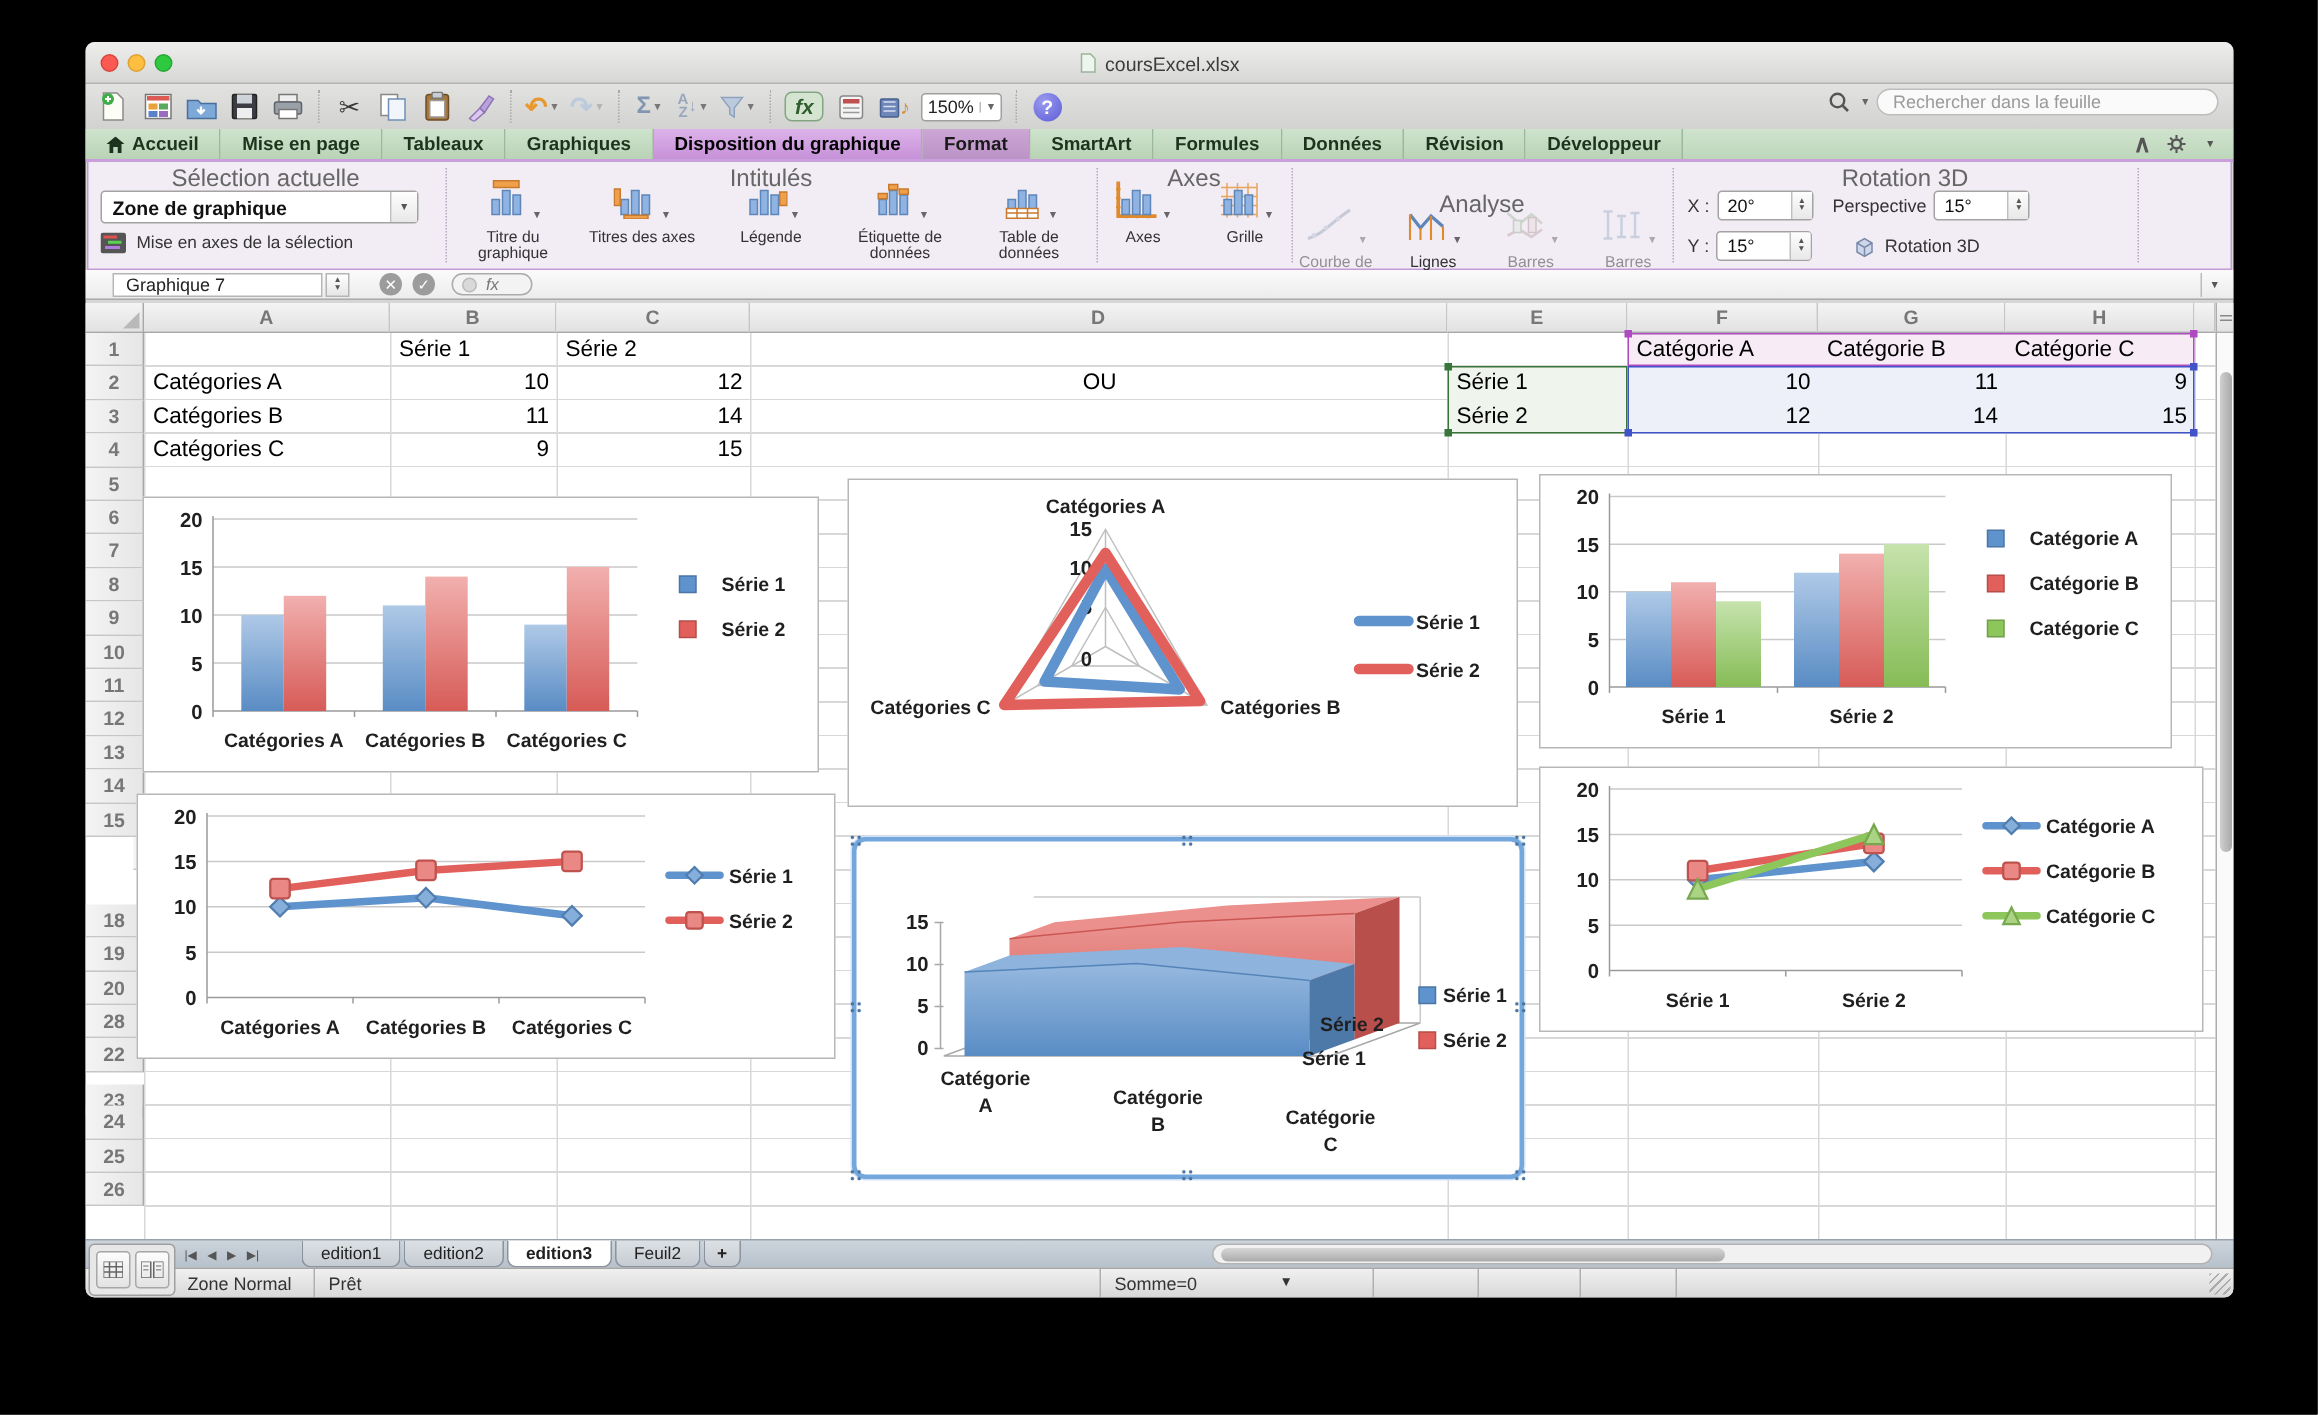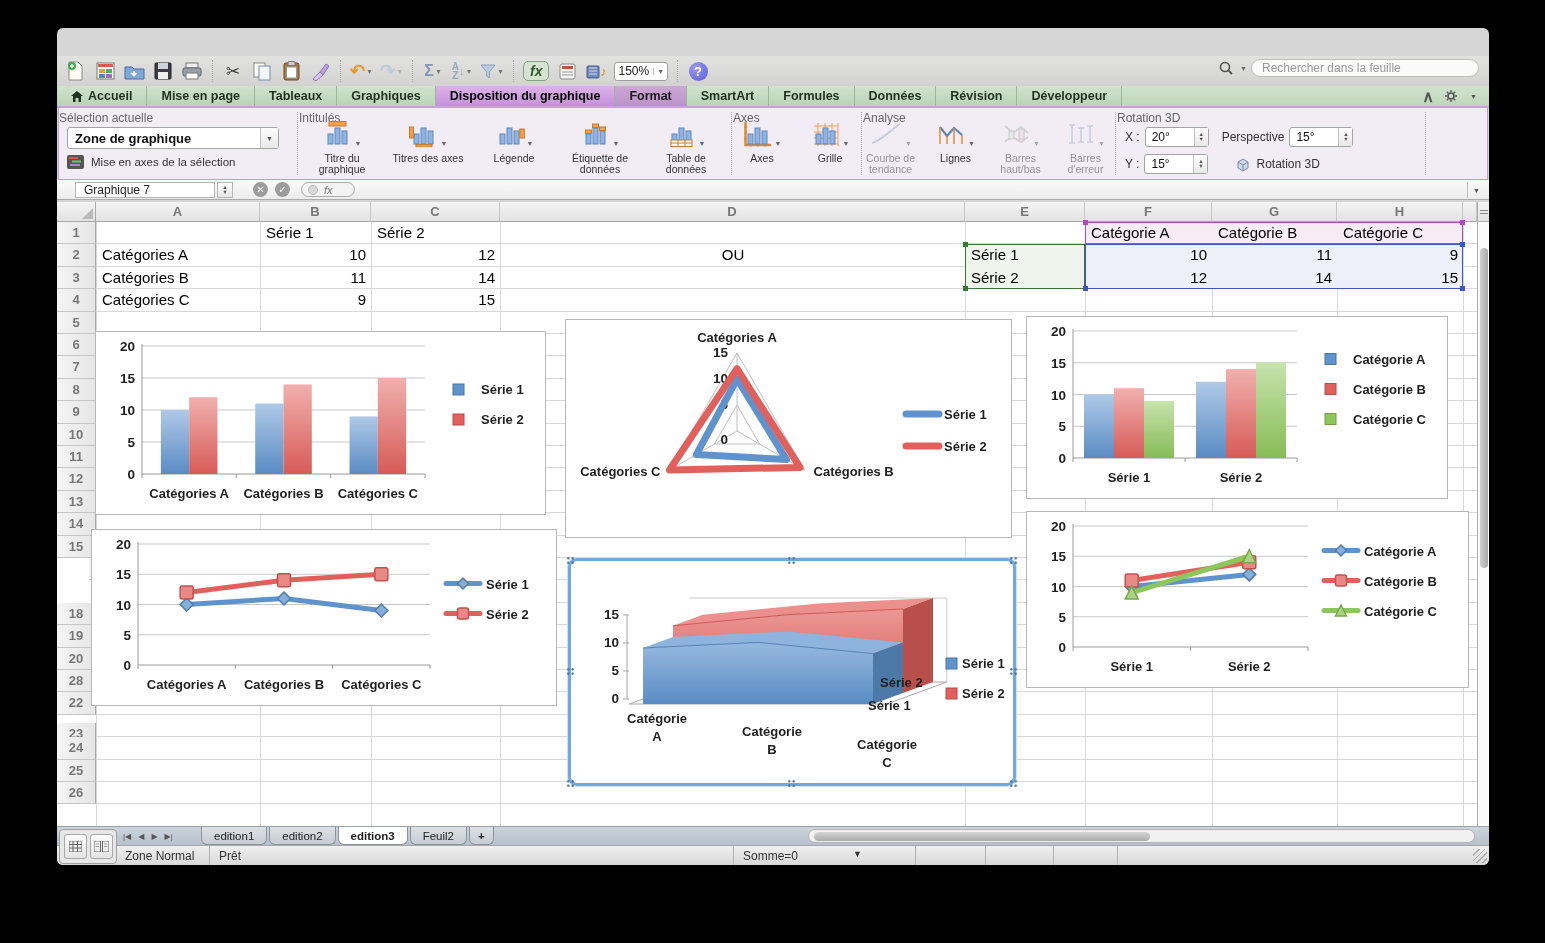--- a/index.html
+++ b/index.html
@@ -29,21 +29,21 @@
   
   .tabbar{position:absolute;left:0;top:58px;right:0;height:22px;background:linear-gradient(#cfe3cd,#bed7bb);border-bottom:2px solid #c9a0dc;display:flex;}
   .tab{height:100%;display:flex;align-items:center;gap:5px;padding:0 14px;font-size:12.5px;font-weight:700;color:#1e331e;background:linear-gradient(#cfe3cd,#b9d3b6);border-right:1px solid #9cb89a;cursor:default;white-space:nowrap;}
   .tab.purple-active{background:linear-gradient(#ddb2ea,#c691d8);color:#000;}
   .tab.purple{background:linear-gradient(#cda7d6,#bb92c6);color:#1a1a1a;}
   .tabbar-right{margin-left:auto;display:flex;align-items:center;gap:10px;padding-right:12px;color:#555;}
   
   .ribbon{position:absolute;left:1px;top:80px;width:1430px;height:72px;background:#f2ecf5;border:1px solid #c49bd4;border-top:none;}
   .rgroup{position:absolute;top:0;bottom:0;}
   .rsep{position:absolute;top:4px;bottom:4px;width:0;border-left:1px dotted #b5a6bd;}
-  .rtitle{font-size:12px;color:#666;padding-top:3px;}
+  .rtitle{text-align:center;font-size:16px;color:#666;padding-top:3px;}
   .dropdown{position:absolute;left:8px;top:19px;width:212px;height:22px;background:#fff;border:1px solid #a3a3a3;border-radius:3px;font-size:13px;font-weight:700;color:#111;display:flex;align-items:center;padding-left:7px;}
   .dropdown .dd{margin-left:auto;width:18px;height:100%;border-left:1px solid #c0c0c0;display:flex;align-items:center;justify-content:center;font-size:7px;color:#555;background:linear-gradient(#fdfdfd,#e8e8e8);}
   .formatsel{position:absolute;left:8px;top:47px;display:flex;align-items:center;gap:7px;font-size:11.5px;color:#333;}
   .rbtnrow{position:absolute;left:0;right:0;top:15px;display:flex;justify-content:center;gap:10px;}
   .rbtn{display:flex;flex-direction:column;align-items:center;width:76px;}
   .rbtn .ic{display:flex;align-items:flex-end;gap:2px;height:28px;}
   .rbtn .ic .caret{font-size:7px;color:#666;margin-bottom:4px;}
   .rbtn .lbl{font-size:10.5px;line-height:11px;color:#333;text-align:center;margin-top:2px;}
   .rbtn.disabled{opacity:.5;}
   .rot-row{position:absolute;display:flex;align-items:center;gap:5px;font-size:12px;color:#333;}
@@ -91,20 +91,31 @@
   .sb-txt{position:absolute;top:3px;}
   .sb-sep{position:absolute;top:0;bottom:0;width:1px;background:#b0b0b0;}
   .grip{position:absolute;right:2px;bottom:2px;width:14px;height:14px;background:repeating-linear-gradient(135deg,#aaa 0 1px,transparent 1px 4px);}
 </style>
 </head>
 <body>
 
 <div class="screen">
   <div class="window">
 
+    <div class="titlebar">
+      <span class="tl red"></span>
+      <span class="tl yellow"></span>
+      <span class="tl green"></span>
+      <div class="wtitle">
+        <svg width="11" height="14">
+            <path d="M1,1 h6 l3,3 v9 h-9 z" fill="#eef4ee" stroke="#9ab49a"></path>
+          </svg>
+        <span>coursExcel.xlsx</span>
+      </div>
+    </div>
 
     <div class="toolbar">
         <span class="tbi">
           <svg width="18" height="20">
             <path d="M2,1 h9 l4,4 v14 h-13 z" fill="#fdfdf5" stroke="#8a8a8a"></path>
             <circle cx="5" cy="5" r="4" fill="#3fae4a"></circle>
             <path d="M3,5h4M5,3v4" stroke="#fff" stroke-width="1.4"></path>
           </svg>
         </span>
         <span class="tbi">
@@ -382,21 +393,21 @@
                     <rect x="12" y="7" width="5" height="16" fill="#8FB4E3" stroke="#5E86B8"></rect>
                     <rect x="19" y="10" width="5" height="13" fill="#8FB4E3" stroke="#5E86B8"></rect>
                   </svg></span>
                 <span class="caret">▼</span>
               </span>
               <span class="lbl">Grille</span>
             </div>
           </div>
       </div>
       <div class="rsep" style="left:802px;"></div>
-      <div class="rgroup" style="left:804px;width:250px;">
+      <div class="rgroup" style="left:804px;width:250px;margin-top:17px;">
         <div class="rtitle">Analyse</div>
         <div class="rbtnrow">
             <div class="rbtn disabled">
               <span class="ic">
                 <span><svg width="34" height="26">
                     <path d="M3,22 C12,20 20,10 31,3" stroke="#9aa7b8" stroke-width="2" fill="none"></path>
                     <circle cx="7" cy="20" r="1.6" fill="#b6c2d2"></circle>
                     <circle cx="15" cy="15" r="1.6" fill="#b6c2d2"></circle>
                     <circle cx="23" cy="9" r="1.6" fill="#b6c2d2"></circle>
                   </svg></span>

